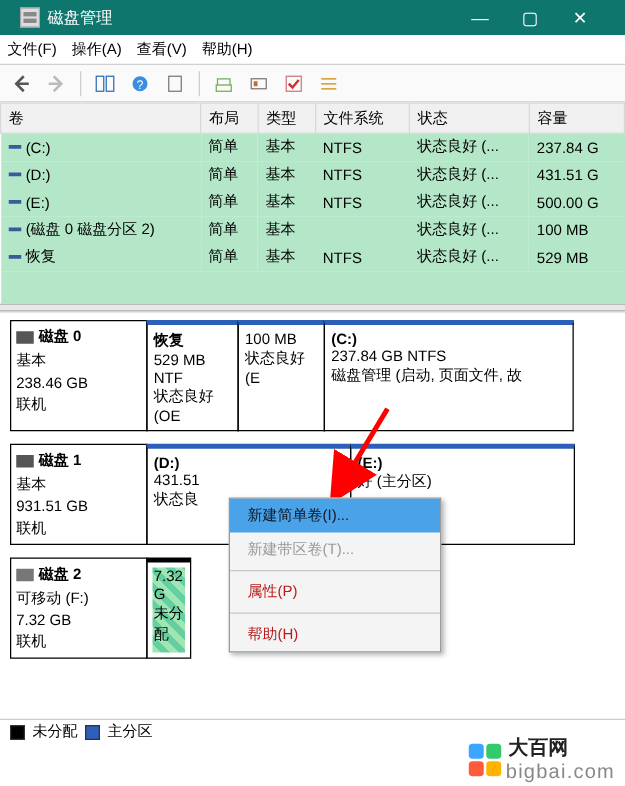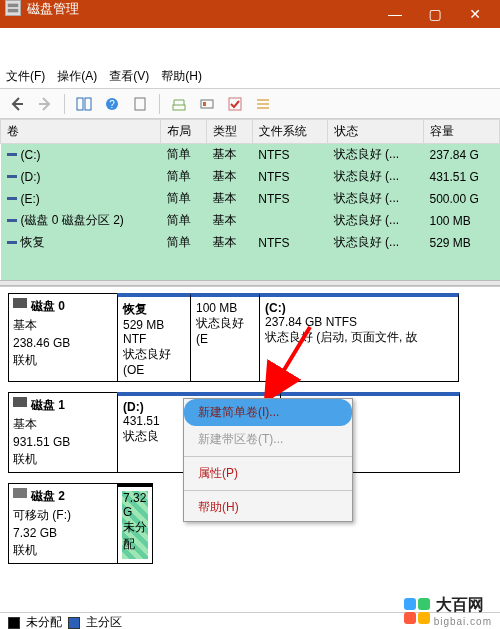--- a/index.html
+++ b/index.html
@@ -1,65 +1,65 @@
 <!DOCTYPE html>
 <html><head>
 <meta charset="utf-8">
 <style>
   * { box-sizing: border-box; margin: 0; padding: 0; }
   body { font-family: "Microsoft YaHei", "SimSun", Arial, sans-serif; font-size: 12px; color: #000; background: #fff; width: 500px; height: 629px; overflow: hidden; position: relative; }
-  .titlebar { background: #c2410c; color: #fff; height: 28px; display: flex; padding: 0 5px; }
+  .titlebar { background: #0f766e; color: #fff; height: 28px; display: flex; align-items: center; padding: 0 16px; }
   .titlebar .icon { width: 16px; height: 16px; background: #ddd; margin-right: 6px; border: 1px solid #aaa; display:flex; align-items:center; justify-content:center; }
   .titlebar .title { flex: 1; font-size: 13px; }
   .winbtns { display: flex; }
   .winbtn { width: 40px; height: 28px; display: flex; align-items: center; justify-content: center; color: #fff; font-size: 14px; }
-  .menubar { height: 24px; background: #fff; display: flex; align-items: center; padding: 0 6px; gap: 12px; border-bottom: 1px solid #d0d0d0; font-size: 12px; margin-top: 37px; }
+  .menubar { height: 24px; background: #fff; display: flex; align-items: center; padding: 0 6px; gap: 12px; border-bottom: 1px solid #d0d0d0; font-size: 12px; }
   .menubar span { cursor: default; }
   .toolbar { height: 30px; background: #fafafa; border-bottom: 1px solid #d0d0d0; display: flex; align-items: center; padding: 0 6px; gap: 6px; }
   .tbtn { width: 22px; height: 22px; display:flex; align-items:center; justify-content:center; border: 1px solid transparent; }
   .tbtn svg { width:16px; height:16px; }
   .sep { width:1px; height:20px; background:#ccc; margin:0 2px; }
   .content { height: calc(100% - 28px - 24px - 30px - 34px); overflow: hidden; display:flex; flex-direction:column; }
   .table-wrap { width:100%; overflow:auto; }
   table.vols { width: 100%; border-collapse: collapse; font-size: 12px; }
   table.vols th { text-align: left; padding: 3px 6px; background: #f0f0f0; border: 1px solid #d8d8d8; font-weight: normal; white-space: nowrap; }
   table.vols td { padding: 2px 6px; background: #b4e6c8; border-bottom: 1px solid #b4e6c8; white-space: nowrap; }
   .tbl-pad td { background:#b4e6c8; height:26px; }
   .striperow { display:flex; align-items:center; gap:4px; }
   .vol-icon { width:10px; display:inline-block; }
   .vol-icon.simple { height:3px; background:#3a5a9a; }
   .splitter { height:6px; background:#e8e8e8; border-top:1px solid #bbb; border-bottom:1px solid #bbb; }
   .graph-area { flex:1; overflow:auto; border-top:1px solid #ccc; }
   .disk-row { display:flex; margin:6px 8px 10px 8px; }
   .disk-head { width:110px; border:1px solid #000; padding:4px; font-size:12px; display:flex; flex-direction:column; gap:2px; }
-  .disk-head .dlabel { display:flex; gap:4px; font-weight:bold; }
+  .disk-head .dlabel { display:flex; align-items:center; gap:4px; font-weight:bold; }
   .disk-head .dlabel .dh-icon { width:14px; height:10px; background:#555; }
   .disk-head .dlabel .dh-icon.removable { width:14px; height:10px; background:#777; }
   .disk-body { flex:1; display:flex; }
   .part { border:1px solid #000; margin-left:-1px; font-size:12px; padding:4px 5px; overflow:hidden; position:relative; }
   .part.top { border-top: 4px solid #2b5fb8; }
   .part.unalloc { border-top:4px solid #000; }
   .part.unalloc .hatch { position:absolute; inset:4px; background: repeating-linear-gradient(45deg,#9fe6b5 0 5px,#66cfa0 5px 10px); z-index:0; }
   .part.unalloc > * { position:relative; z-index:1; }
   .part .pl { font-weight:bold; }
   .legend-bar { height:20px; border-top:1px solid #ccc; display:flex; align-items:center; gap:6px; padding:0 8px; font-size:12px; background:#fff; }
   .legend-sw { width:12px; height:12px; border:1px solid #333; }
   .legend-sw.unalloc { background:#000; }
   .legend-sw.primary { background:#2b5fb8; }
   .ctx-menu { position:absolute; background:#f4f4f4; border:1px solid #9a9a9a; box-shadow:2px 2px 4px rgba(0,0,0,.3); min-width:170px; font-size:12px; z-index:20; }
   .ctx-item { padding:5px 14px; color:#b91c1c; }
   .ctx-item.disabled { color:#9a9a9a; }
-  .ctx-item.hover { background:#4aa3e8; color:#7f1d1d;border-radius:12px; }
+  .ctx-item.hover { background:#4aa3e8; color:#0f172a; }
   .ctx-sep { height:1px; background:#c8c8c8; margin:3px 0; }
   .arrow { position:absolute; z-index:15; pointer-events:none; }
   .watermark { position:absolute; right:8px; bottom:2px; display:flex; align-items:center; gap:6px; font-size:16px; font-weight:bold; z-index:30;padding-left:36px; }
   .watermark .wm-logo { display:flex; }
   .wm-sq { width:12px; height:12px; border-radius:3px; }
   .watermark .wm-text { color:#222; }
-  .watermark .wm-url { font-size:10px; color:#888; font-weight:normal; margin-left:-2px; letter-spacing:1px; }
+  .watermark .wm-url { font-size:16px; color:#888; font-weight:normal; margin-left:-2px; letter-spacing:1px; }
   .bottombar { height:34px; background:#fff; }
 </style>
 </head>
 <body>
 
 <div class="titlebar">
   <div class="icon">
     <svg viewBox="0 0 16 16">
         <rect x="2" y="3" width="12" height="4" fill="#888"></rect>
         <rect x="2" y="9" width="12" height="4" fill="#888"></rect>
@@ -245,21 +245,21 @@
        <div>状态良好 (OE</div>
           </div>
           <div class="part top" style="width: 70px;">
             <div class="pl"></div>
        <div>100 MB</div>
        <div>状态良好 (E</div>
           </div>
           <div class="part top" style="width: 200px;">
             <div class="pl">(C:)</div>
        <div>237.84 GB NTFS</div>
-       <div>状态良好 (启动, 页面文件, 故</div>
+       <div>磁盘管理 (启动, 页面文件, 故</div>
           </div>
         </div>
       </div>
       <div class="disk-row">
         <div class="disk-head">
     <div class="dlabel">
             <div class="dh-icon"></div>
             <span>磁盘 1</span>
           </div>
     <div>基本</div>

